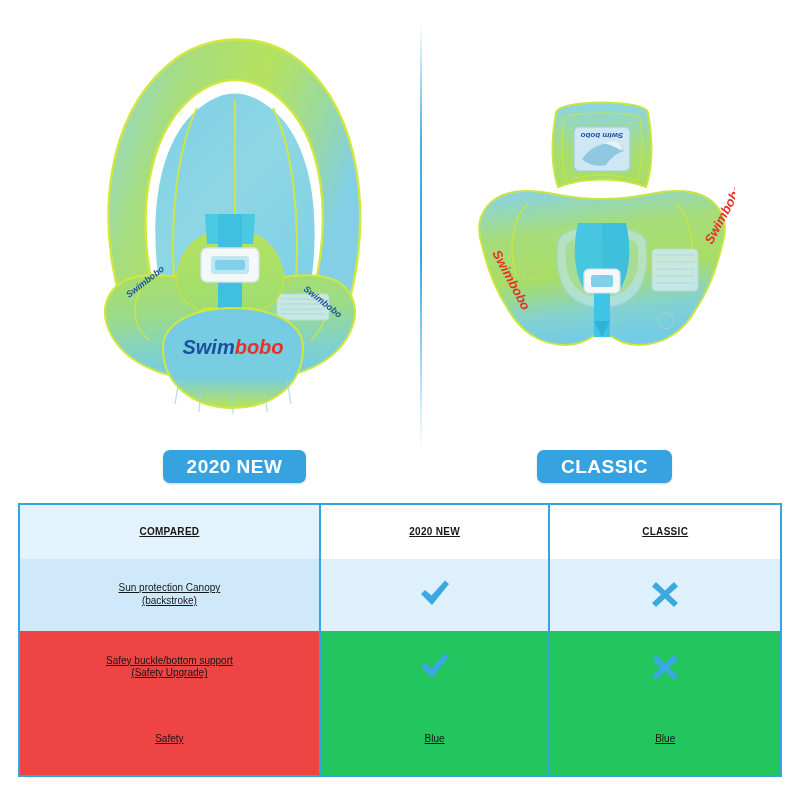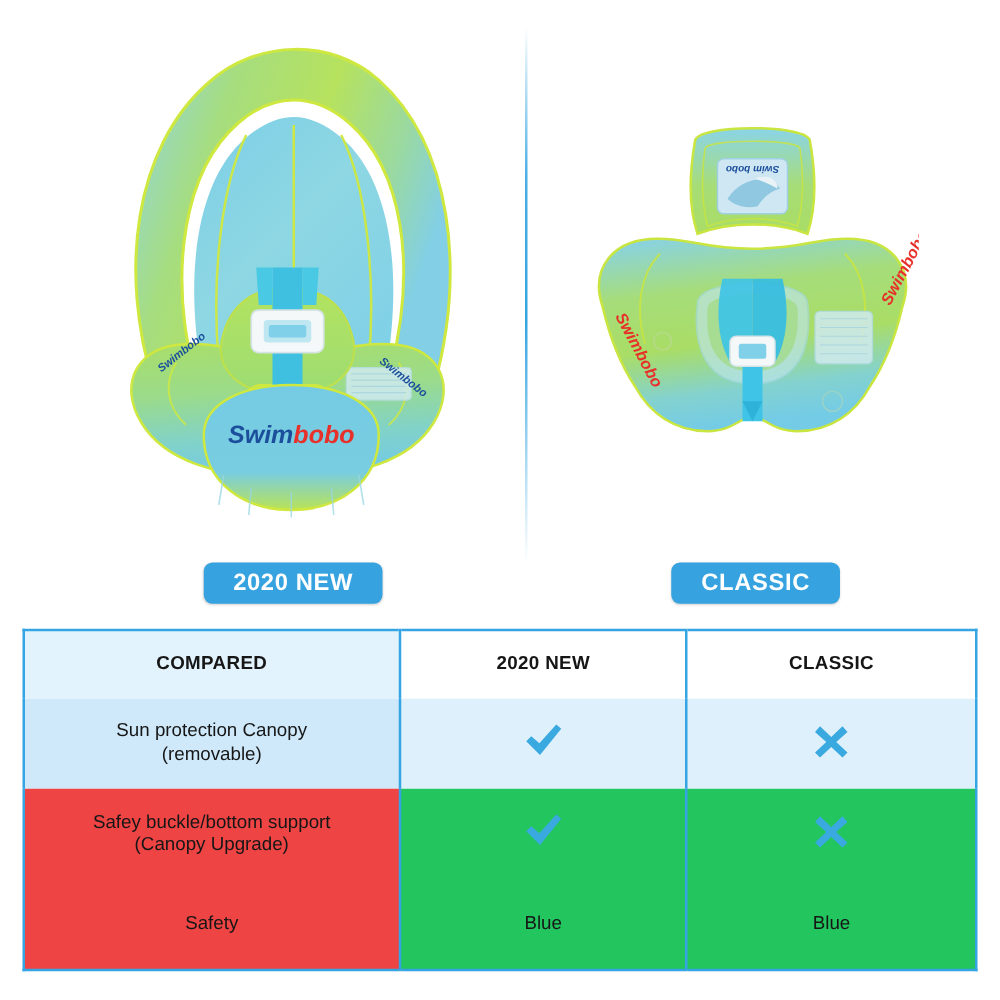--- a/index.html
+++ b/index.html
@@ -70,24 +70,25 @@
     table-layout: fixed;
   }
   #compare-table col.c1 { width: 300px; }
   #compare-table col.c2 { width: 229px; }
   #compare-table col.c3 { width: 231px; }
 
   #compare-table td {
     padding: 4px 6px;
     text-align: center;
     vertical-align: middle;
-    font-size: 15px;
+    font-size: 10px;
     color: #161616;
     line-height: 1.25;
     box-sizing: border-box;
+    text-decoration: underline;
   }
   #compare-table td.feat { border-right: 2px solid #35a4e2; }
   #compare-table td.mid  { border-right: 2px solid #35a4e2; }
 
   
   tr.header td { font-size: 17px; font-weight: 600; letter-spacing: .3px; height: 52px; }
   tr.header td.feat { background: #e3f3fd; }
   tr.header td.mid, tr.header td.last { background: #ffffff; }
 
   
@@ -292,38 +293,38 @@
   <tbody>
     <tr class="header">
       <td class="feat">COMPARED</td>
       <td class="mid">2020 NEW</td>
       <td class="last">CLASSIC</td>
     </tr>
 
     <tr class="body-row odd">
       <td class="feat">
         <span class="feat-line">Sun protection Canopy</span>
-        <span class="feat-line">(removable)</span>
+        <span class="feat-line">(backstroke)</span>
       </td>
       <td class="mid">
         <svg class="mark" viewBox="0 0 34 30">
           <path d="M3 16 L7 12 L13.5 17.5 L27 2.5 L31 6 L14 27 Z" fill="#3aa9e0"></path>
         </svg>
       </td>
       <td class="last">
         <svg class="mark" viewBox="0 0 34 30">
           <path d="M8 4 L17 12.5 L26 4 L30 8.5 L21 16.5 L30 25 L26 29 L17 20.5 L8 29 L4 25 L13 16.5 L4 8.5 Z" fill="#3aa9e0"></path>
         </svg>
       </td>
     </tr>
 
     <tr class="body-row even">
       <td class="feat">
         <span class="feat-line">Safey buckle/bottom support</span>
-        <span class="feat-line">(Canopy Upgrade)</span>
+        <span class="feat-line">(Safety Upgrade)</span>
       </td>
       <td class="mid">
         <svg class="mark" viewBox="0 0 34 30">
           <path d="M3 16 L7 12 L13.5 17.5 L27 2.5 L31 6 L14 27 Z" fill="#3aa9e0"></path>
         </svg>
       </td>
       <td class="last">
         <svg class="mark" viewBox="0 0 34 30">
           <path d="M8 4 L17 12.5 L26 4 L30 8.5 L21 16.5 L30 25 L26 29 L17 20.5 L8 29 L4 25 L13 16.5 L4 8.5 Z" fill="#3aa9e0"></path>
         </svg>

